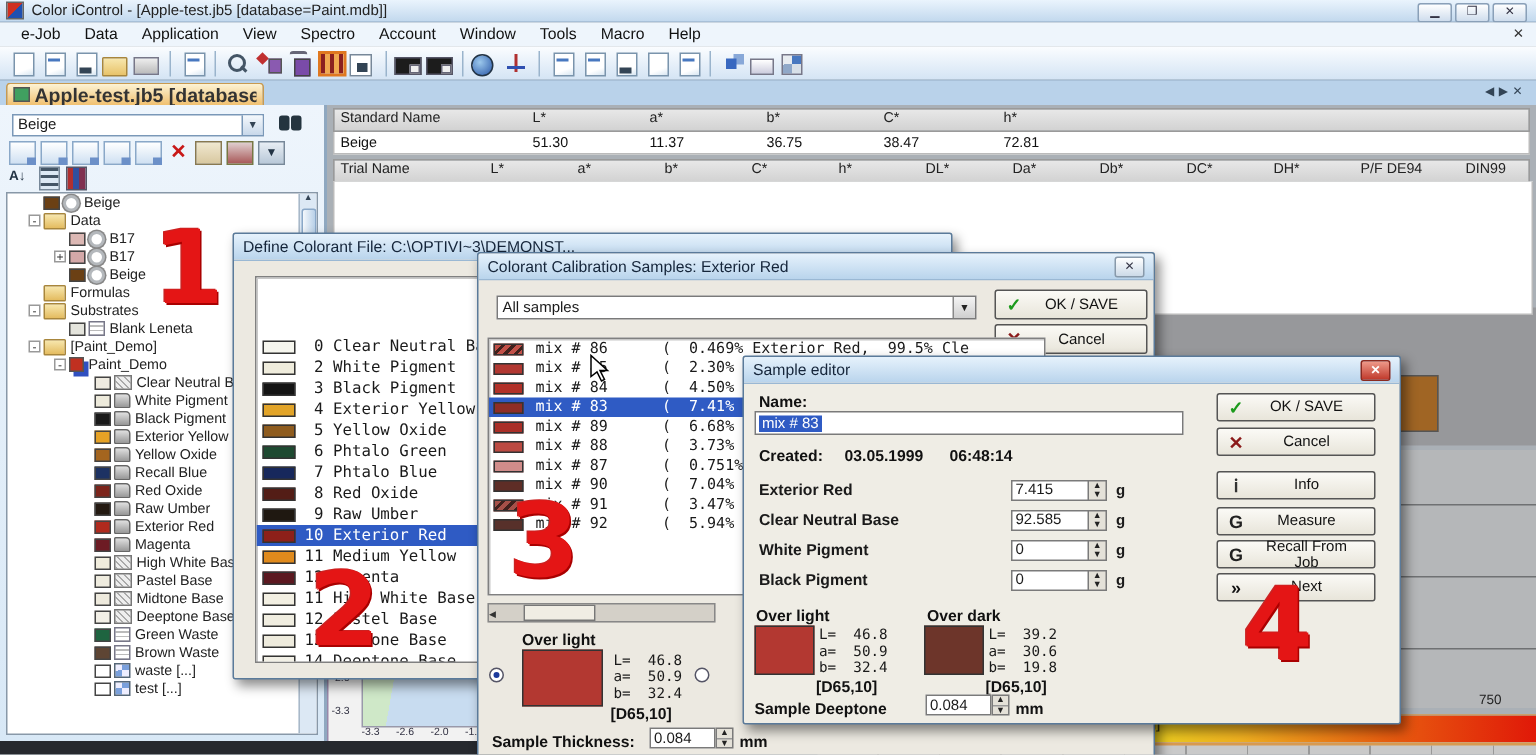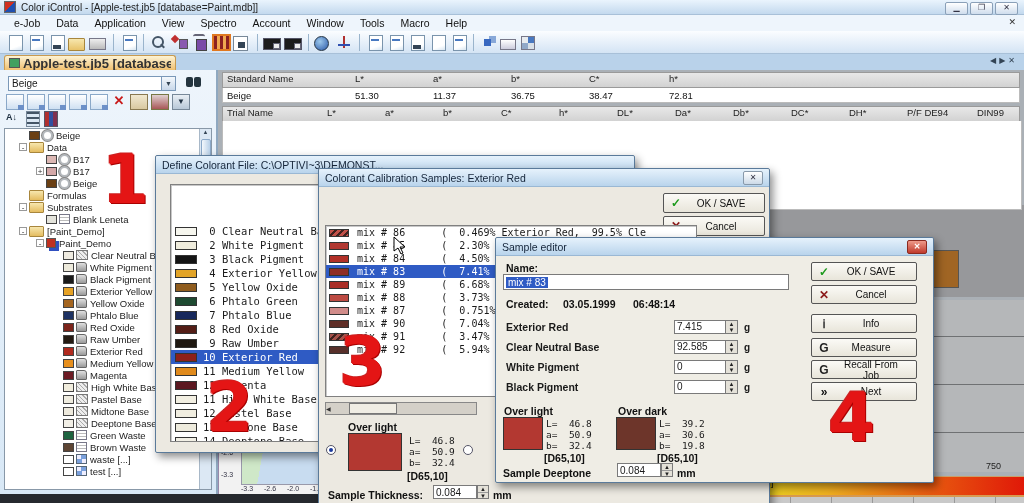--- a/index.html
+++ b/index.html
@@ -460,45 +460,39 @@
         <div class="trow lv3 ic-jug">
         <span class="t-exp"></span>
         <span class="t-sw" style="background: rgb(164, 101, 31);"></span>
         <span class="t-ic"></span>
         <span class="t-lbl">Yellow Oxide</span>
       </div>
         <div class="trow lv3 ic-jug">
         <span class="t-exp"></span>
         <span class="t-sw" style="background: rgb(29, 50, 99);"></span>
         <span class="t-ic"></span>
-        <span class="t-lbl">Phtalo Blue</span>
+        <span class="t-lbl">Recall Blue</span>
       </div>
         <div class="trow lv3 ic-jug">
         <span class="t-exp"></span>
         <span class="t-sw" style="background: rgb(124, 36, 27);"></span>
         <span class="t-ic"></span>
         <span class="t-lbl">Red Oxide</span>
       </div>
         <div class="trow lv3 ic-jug">
         <span class="t-exp"></span>
         <span class="t-sw" style="background: rgb(36, 26, 18);"></span>
         <span class="t-ic"></span>
         <span class="t-lbl">Raw Umber</span>
       </div>
         <div class="trow lv3 ic-jug">
         <span class="t-exp"></span>
         <span class="t-sw" style="background: rgb(176, 42, 30);"></span>
         <span class="t-ic"></span>
         <span class="t-lbl">Exterior Red</span>
-      </div>
-        <div class="trow lv3 ic-jug">
-        <span class="t-exp"></span>
-        <span class="t-sw" style="background: rgb(231, 143, 29);"></span>
-        <span class="t-ic"></span>
-        <span class="t-lbl">Medium Yellow</span>
       </div>
         <div class="trow lv3 ic-jug">
         <span class="t-exp"></span>
         <span class="t-sw" style="background: rgb(109, 27, 36);"></span>
         <span class="t-ic"></span>
         <span class="t-lbl">Magenta</span>
       </div>
         <div class="trow lv3 ic-grid">
         <span class="t-exp"></span>
         <span class="t-sw" style="background: rgb(241, 237, 221);"></span>
@@ -606,20 +600,24 @@
     </div><div class="d2row">
       <span class="sw2" style="background: rgb(242, 240, 230);"></span>
       <span class="lbl mono">14 Deeptone Base</span>
     </div></div>
 </div>
 
 <div class="dlg" id="dlg-calib" style="left:318px;top:168px;width:450px;height:342px;z-index:20">
   <div class="dlg-tb">
     <span>Colorant Calibration Samples: Exterior Red</span>
     <span class="cb">✕</span>
+  </div>
+  <div class="combo" style="position:absolute;left:12px;top:28px;width:320px;height:16px">
+    <span>All samples</span>
+    <span class="arrow">▼</span>
   </div>
   <div class="dbtn" style="left:344px;top:24px;width:102px;height:20px">
     <span class="ic ic-ok">✓</span>
     <span class="bl">OK / SAVE</span>
   </div>
   <div class="dbtn" style="left:344px;top:47px;width:102px;height:20px">
     <span class="ic ic-cancel">✕</span>
     <span class="bl">Cancel</span>
   </div>
   <div class="listbox" style="left:6px;top:56px;width:370px;height:170px">

